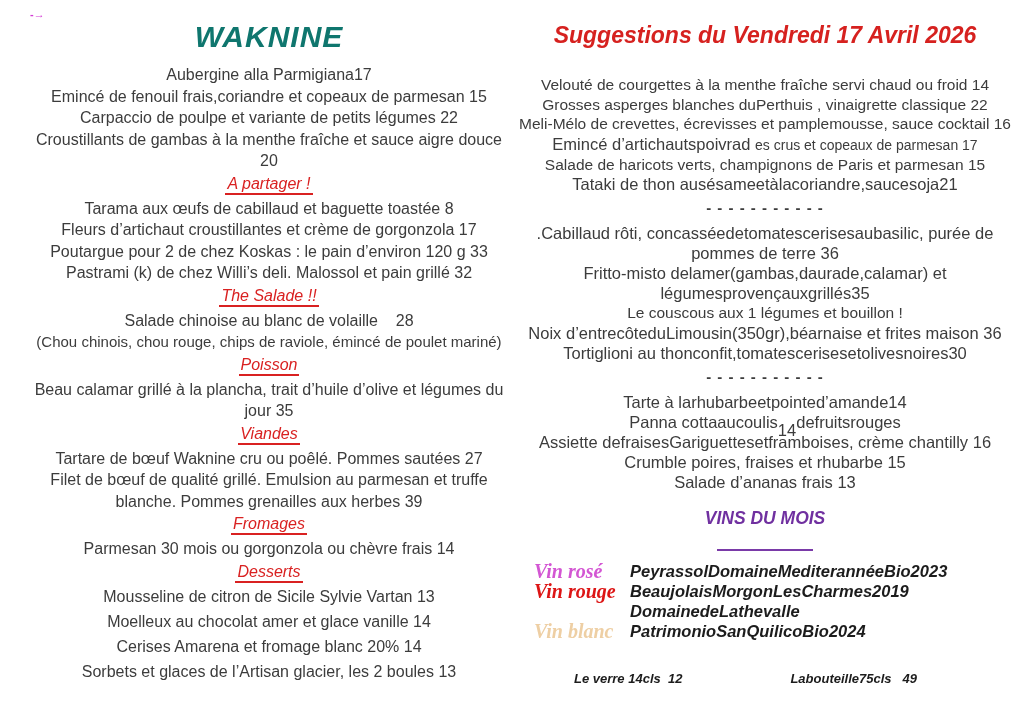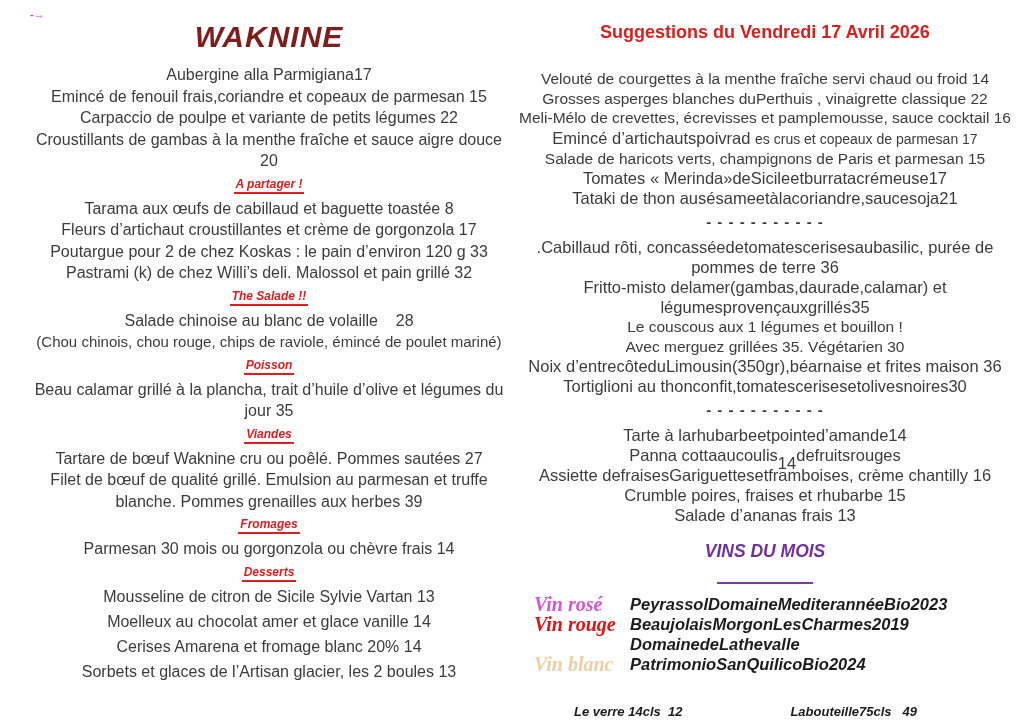--- a/index.html
+++ b/index.html
@@ -10,38 +10,38 @@
   }
   .arrow-deco{
     position:absolute;left:30px;top:8px;
     color:#d43bd4;font-size:11px;font-weight:bold;
   }
   .col{position:absolute;text-align:center;}
   .col-left{left:26px;top:20px;width:486px;}
   .col-right{left:516px;top:16px;width:498px;}
 
   .menu-title{
-    color:#7f1d1d;font-size:30px;font-weight:bold;font-style:italic;
+    color:#0f766e;font-size:30px;font-weight:bold;font-style:italic;
     letter-spacing:1px;margin:0 0 10px 0;
   }
   .sugg-title{
-    color:#d6211f;font-size:18px;font-weight:bold;
+    color:#d6211f;font-size:23px;font-weight:bold;font-style:italic;
     margin:6px 0 26px 0;
   }
 
   .line{font-size:16px;line-height:21.5px;white-space:pre-wrap;}
   .col-right .line{font-size:15.5px;line-height:19.5px;}
   .col-right .item-lg{font-size:16.5px;line-height:20px;}
   .item-sm{font-size:15px;}
   .item-sp{margin-bottom:3.5px;}
   .col-right .sm{font-size:14px;}
   .drop{position:relative;top:8px;}
 
   .sec-header{
-    color:#d92121;font-weight:bold;font-style:italic;font-size:12px;
+    color:#d92121;font-weight:normal;font-style:italic;font-size:16px;
     line-height:20px;margin:2px 0 4px 0;
   }
   .sec-header span{border-bottom:2px solid #d92121;padding:0 2px 1px 2px;}
 
   .dashes{
     font-weight:bold;letter-spacing:1px;line-height:18px;
     margin:5px 0 6px 0;font-size:15px;color:#3c3c3c;
   }
 
   .wines{margin-top:16px;text-align:left;}
@@ -103,27 +103,25 @@
 </div>
 
 <div class="col col-right">
   <div class="sugg-title">Suggestions du Vendredi 17 Avril 2026</div>
   <div id="right-lines">
       <div class="line">Velouté de courgettes à la menthe fraîche servi chaud ou froid 14</div>
       <div class="line">Grosses asperges blanches duPerthuis , vinaigrette classique 22</div>
       <div class="line">Meli-Mélo de crevettes, écrevisses et pamplemousse, sauce cocktail 16</div>
       <div class="line item-lg"><span>Emincé d’artichautspoivrad </span><span class="sm">es crus et copeaux de parmesan 17</span></div>
       <div class="line">Salade de haricots verts, champignons de Paris et parmesan 15</div>
-      <div class="line item-lg">Tomates « Merinda»deSicileetburratacrémeuse17</div>
       <div class="line item-lg">Tataki de thon ausésameetàlacoriandre,saucesoja21</div>
       <div class="dashes">- - - - - - - - - - -</div>
       <div class="line item-lg">.Cabillaud rôti, concasséedetomatescerisesaubasilic, purée de pommes de terre 36</div>
       <div class="line item-lg">Fritto-misto delamer(gambas,daurade,calamar) et légumesprovençauxgrillés35</div>
       <div class="line">Le couscous aux 1 légumes et bouillon !</div>
-      <div class="line">Avec merguez grillées 35. Végétarien 30</div>
       <div class="line item-lg">Noix d’entrecôteduLimousin(350gr),béarnaise et frites maison 36</div>
       <div class="line item-lg">Tortiglioni au thonconfit,tomatescerisesetolivesnoires30</div>
       <div class="dashes">- - - - - - - - - - -</div>
       <div class="line item-lg">Tarte à larhubarbeetpointed’amande14</div>
       <div class="line item-lg"><span>Panna cottaaucoulis</span><span class="drop">14</span><span>defruitsrouges</span></div>
       <div class="line item-lg">Assiette defraisesGariguettesetframboises, crème chantilly 16</div>
       <div class="line item-lg">Crumble poires, fraises et rhubarbe 15</div>
       <div class="line item-lg">Salade d’ananas frais 13</div>
     </div>
 

